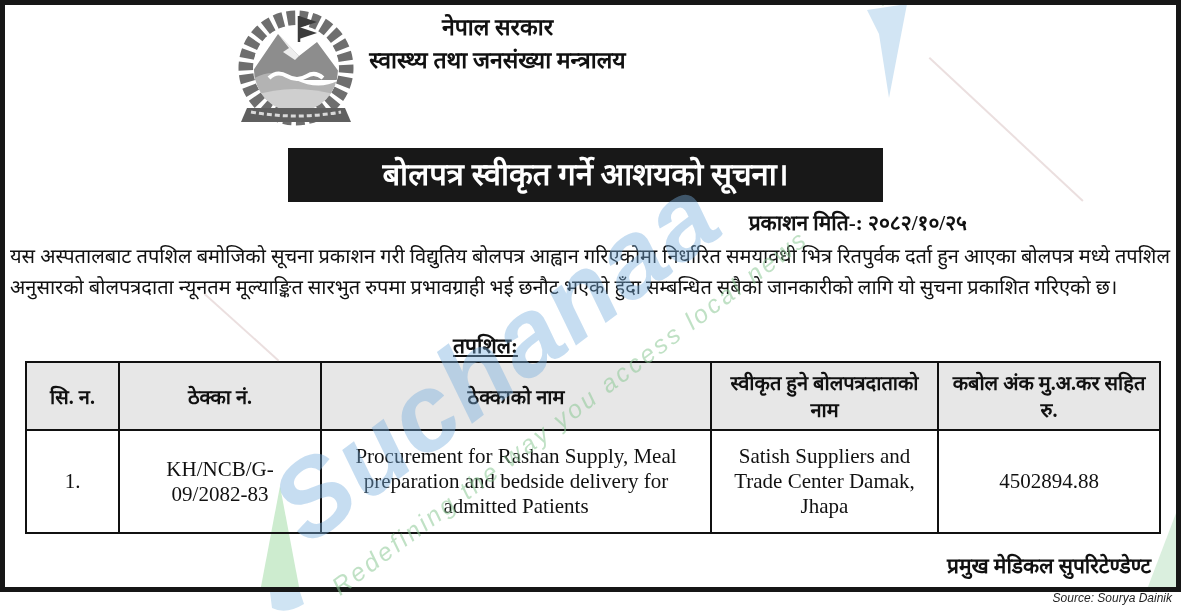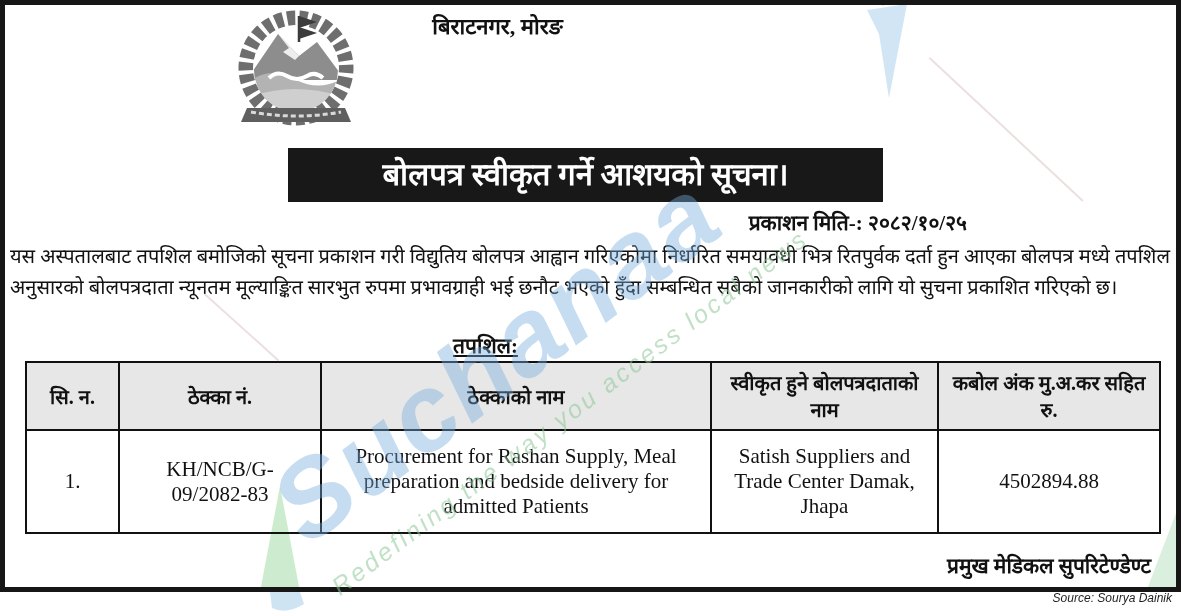--- a/index.html
+++ b/index.html
@@ -127,21 +127,22 @@
     <line x1="66" y1="8" x2="66" y2="34" stroke="#3a3a3a" stroke-width="2.5"></line>
     <polygon points="66,8 84,14 66,20" fill="#3c3c3c"></polygon>
     <polygon points="66,19 84,25 66,31" fill="#3c3c3c"></polygon>
   </g>
 
   <path d="M14 100 L112 100 L118 114 L8 114 Z" fill="#5f5f5f"></path>
   <path d="M18 104 q45 8 90 0" fill="none" stroke="#d9d9d9" stroke-width="3" stroke-dasharray="5 3"></path>
 </svg>
 
 <div class="header-block">
-  <div class="hdr-loc">बिराटनगर, मोरङ</div>
+  <div class="hdr-gov">नेपाल सरकार</div>
+  <div class="hdr-ministry">स्वास्थ्य तथा जनसंख्या मन्त्रालय</div>
 </div>
 
 <div class="banner">बोलपत्र स्वीकृत गर्ने आशयको सूचना।</div>
 
 <div class="pub-date">प्रकाशन मिति-: २०८२/१०/२५</div>
 
 <div class="body-par">यस अस्पतालबाट तपशिल बमोजिको सूचना प्रकाशन गरी विद्युतिय  बोलपत्र आह्वान गरिएकोमा निर्धारित समयावधी भित्र रितपुर्वक दर्ता हुन आएका बोलपत्र मध्ये तपशिल अनुसारको बोलपत्रदाता न्यूनतम मूल्याङ्कित सारभुत रुपमा प्रभावग्राही भई छनौट भएको हुँदा सम्बन्धित सबैको जानकारीको लागि यो सुचना प्रकाशित गरिएको छ।</div>
 
 <div class="details-heading">तपशिल:</div>
 

